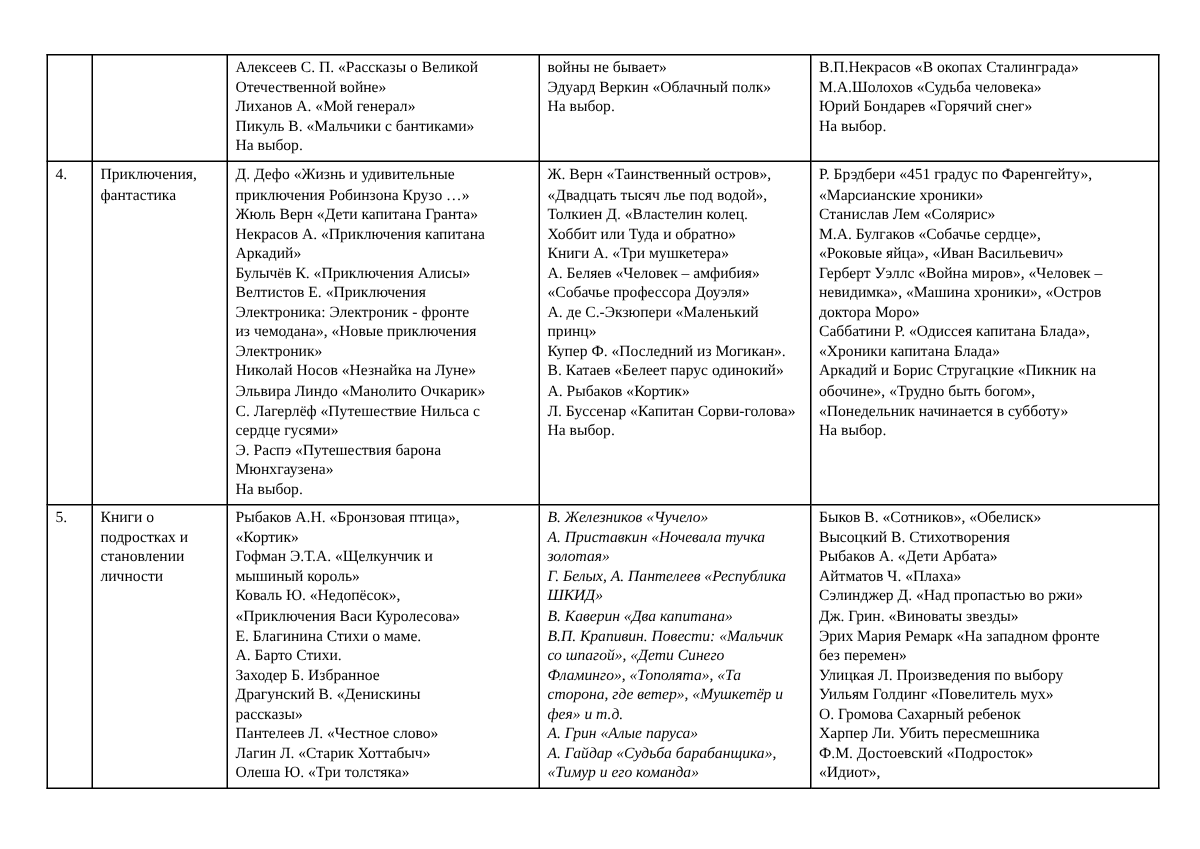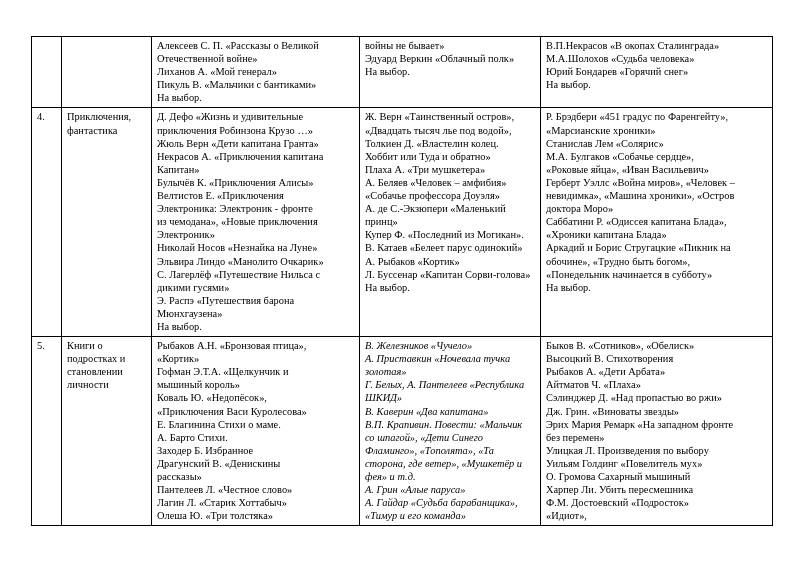--- a/index.html
+++ b/index.html
@@ -107,40 +107,40 @@
           <span>4.</span>
         </td>
         <td class="cat-cell">
           <span>Приключения, фантастика</span>
         </td>
         <td class="cell-lines">
           <p>Д. Дефо «Жизнь и удивительные</p>
           <p>приключения Робинзона Крузо …»</p>
           <p>Жюль Верн «Дети капитана Гранта»</p>
           <p>Некрасов А. «Приключения капитана</p>
-          <p>Капитан»</p>
+          <p>Аркадий»</p>
           <p>Булычёв К. «Приключения Алисы»</p>
           <p>Велтистов Е. «Приключения</p>
           <p>Электроника: Электроник - фронте</p>
           <p>из чемодана», «Новые приключения</p>
           <p>Электроник»</p>
           <p>Николай Носов «Незнайка на Луне»</p>
           <p>Эльвира Линдо «Манолито Очкарик»</p>
           <p>С. Лагерлёф  «Путешествие Нильса с</p>
-          <p>дикими гусями»</p>
+          <p>сердце гусями»</p>
           <p>Э. Распэ «Путешествия барона</p>
           <p>Мюнхгаузена»</p>
           <p>На выбор.</p>
         </td>
         <td class="cell-lines">
           <p>Ж. Верн «Таинственный остров»,</p>
           <p>«Двадцать тысяч лье под водой»,</p>
           <p>Толкиен Д. «Властелин колец.</p>
           <p>Хоббит или Туда и обратно»</p>
-          <p>Плаха А. «Три мушкетера»</p>
+          <p>Книги А. «Три мушкетера»</p>
           <p>А. Беляев «Человек – амфибия»</p>
           <p>«Собачье профессора Доуэля»</p>
           <p>А. де С.-Экзюпери  «Маленький</p>
           <p>принц»</p>
           <p>Купер Ф. «Последний из Могикан».</p>
           <p>В. Катаев «Белеет парус одинокий»</p>
           <p>А. Рыбаков «Кортик»</p>
           <p>Л. Буссенар «Капитан Сорви-голова»</p>
           <p>На выбор.</p>
         </td>
@@ -205,21 +205,21 @@
           <p>Быков В. «Сотников», «Обелиск»</p>
           <p>Высоцкий В. Стихотворения</p>
           <p>Рыбаков А. «Дети Арбата»</p>
           <p>Айтматов Ч. «Плаха»</p>
           <p>Сэлинджер Д. «Над пропастью во ржи»</p>
           <p>Дж. Грин. «Виноваты звезды»</p>
           <p>Эрих Мария Ремарк «На западном фронте</p>
           <p>без перемен»</p>
           <p>Улицкая Л. Произведения по выбору</p>
           <p>Уильям Голдинг «Повелитель мух»</p>
-          <p>О. Громова Сахарный мышиный</p>
+          <p>О. Громова Сахарный ребенок</p>
           <p>Харпер Ли. Убить пересмешника</p>
           <p>Ф.М. Достоевский «Подросток»</p>
           <p>«Идиот»,</p>
         </td>
       </tr>
 
     </tbody>
   </table>
 
 </div>

